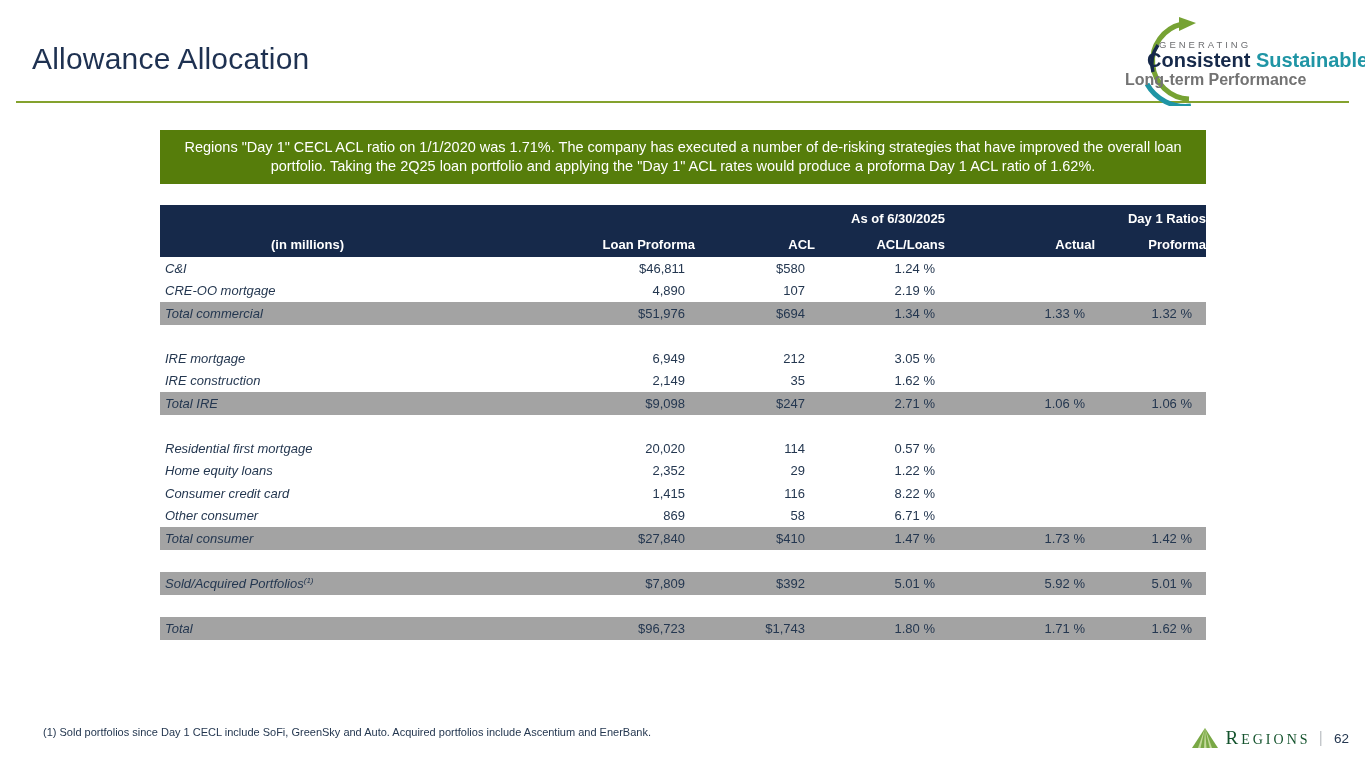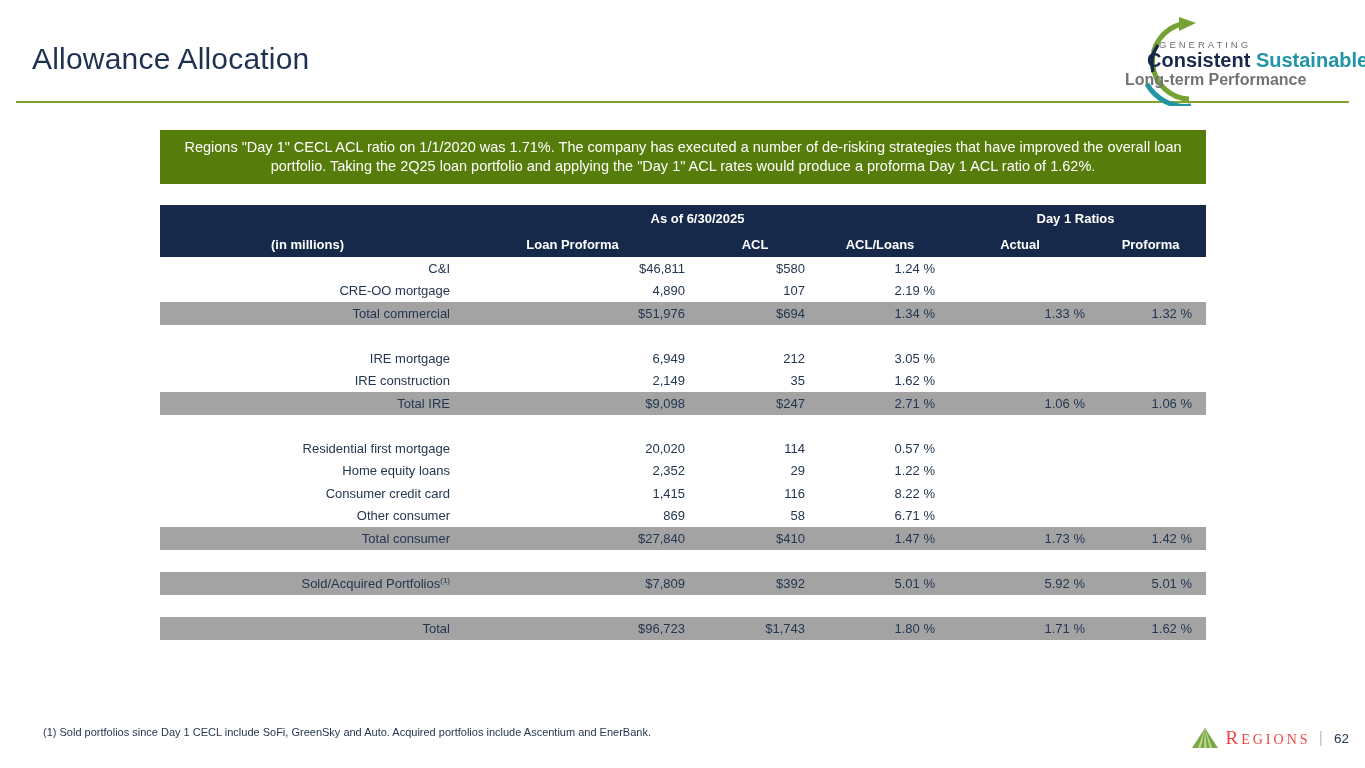--- a/index.html
+++ b/index.html
@@ -40,43 +40,43 @@
     box-sizing:border-box;padding:0 16px;
     font-size:14.5px;line-height:19px;text-align:center;
   }
   
   .table-wrap{position:absolute;left:160px;top:205px;width:1046px;}
   table.alloc{
     width:1046px;border-collapse:collapse;table-layout:fixed;
   }
   table.alloc th{
     background:#16294a;color:#ffffff;font-size:13px;font-weight:bold;
-    height:26px;padding:0;text-align:center;vertical-align:middle;
+    height:26px;padding:0;text-align:right;vertical-align:middle;
   }
   table.alloc th.lbl{text-align:center;padding-left:5px;}
   table.alloc td{
     height:22.5px;padding:0;font-size:13px;color:#243750;vertical-align:middle;
     background:#ffffff;
   }
-  table.alloc td.label{text-align:right;padding-left:5px;}
+  table.alloc td.label{text-align:left;padding-left:5px;font-style:italic;}
   table.alloc td.num{text-align:right;padding-right:10px;}
   table.alloc td.num.last{padding-right:14px;}
   table.alloc tr.total td{background:#a3a3a3;}
   table.alloc td sup{font-size:8px;vertical-align:super;line-height:0;}
   
   .footnote{
     position:absolute;left:43px;top:726px;font-size:11px;color:#243750;
   }
   .footer-brand{
     position:absolute;right:16px;top:724px;height:28px;
     display:flex;align-items:center;
   }
   .footer-brand .pyramid{margin-right:8px;display:block;}
   .wordmark{
-    font-family:"Liberation Serif",serif;color:#ef4444;letter-spacing:3px;
+    font-family:"Liberation Serif",serif;color:#14532d;letter-spacing:3px;
     white-space:nowrap;
   }
   .wordmark .wm-initial{font-size:19px;}
   .wordmark .wm-rest{font-size:14px;}
   .page-sep{color:#c4c7cb;font-size:17px;margin:0 11px 0 8px;font-weight:300;}
   .page-num{font-size:13.5px;color:#243750;}
 </style>
 </head>
 <body>
 

